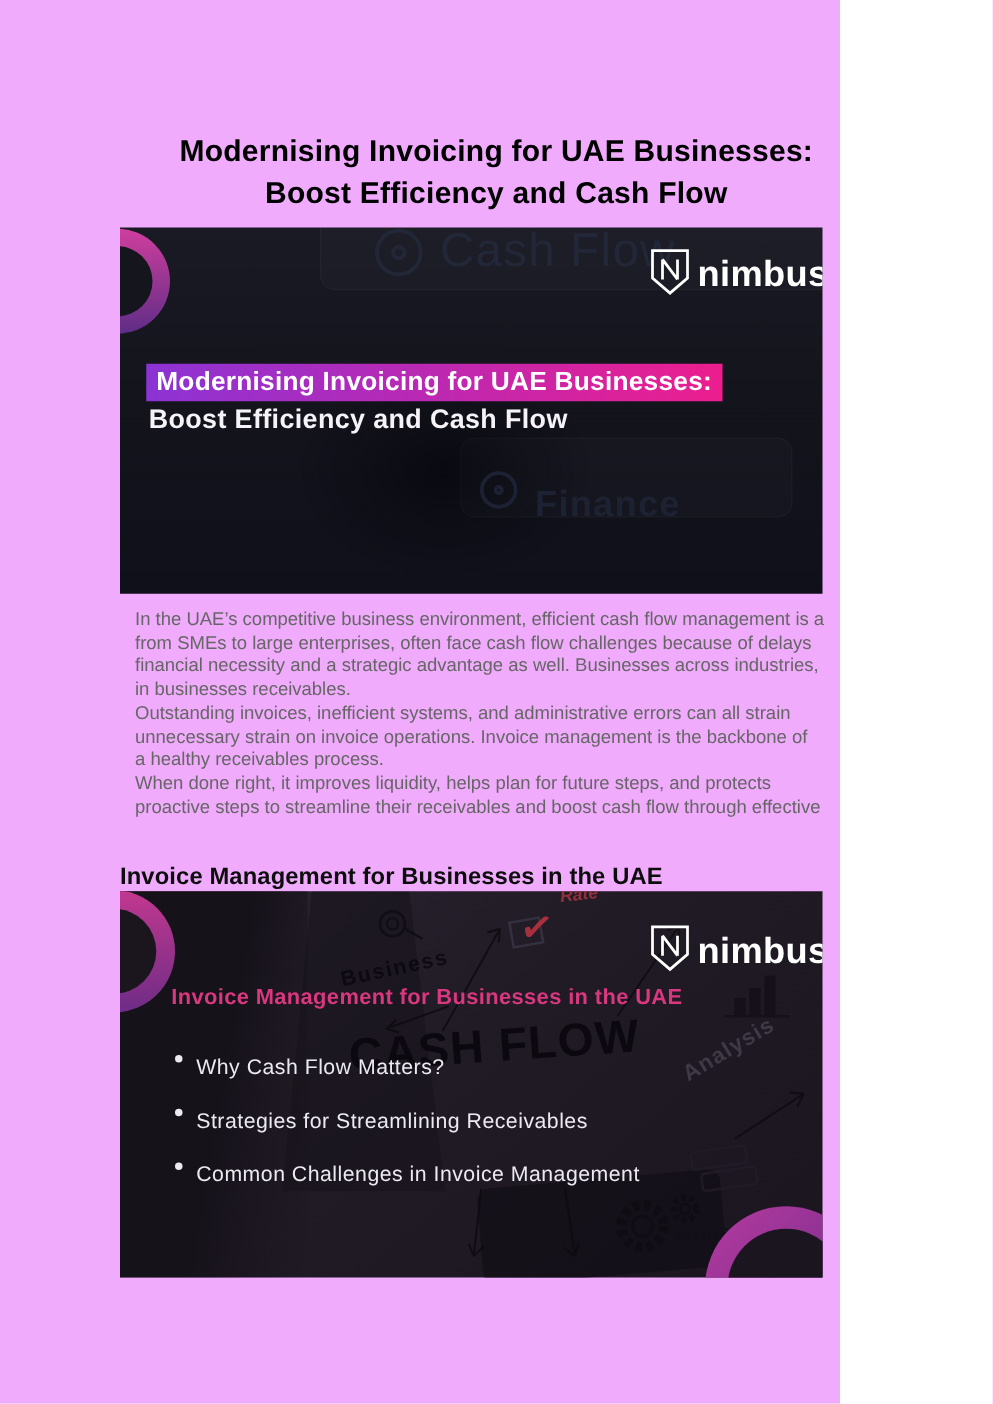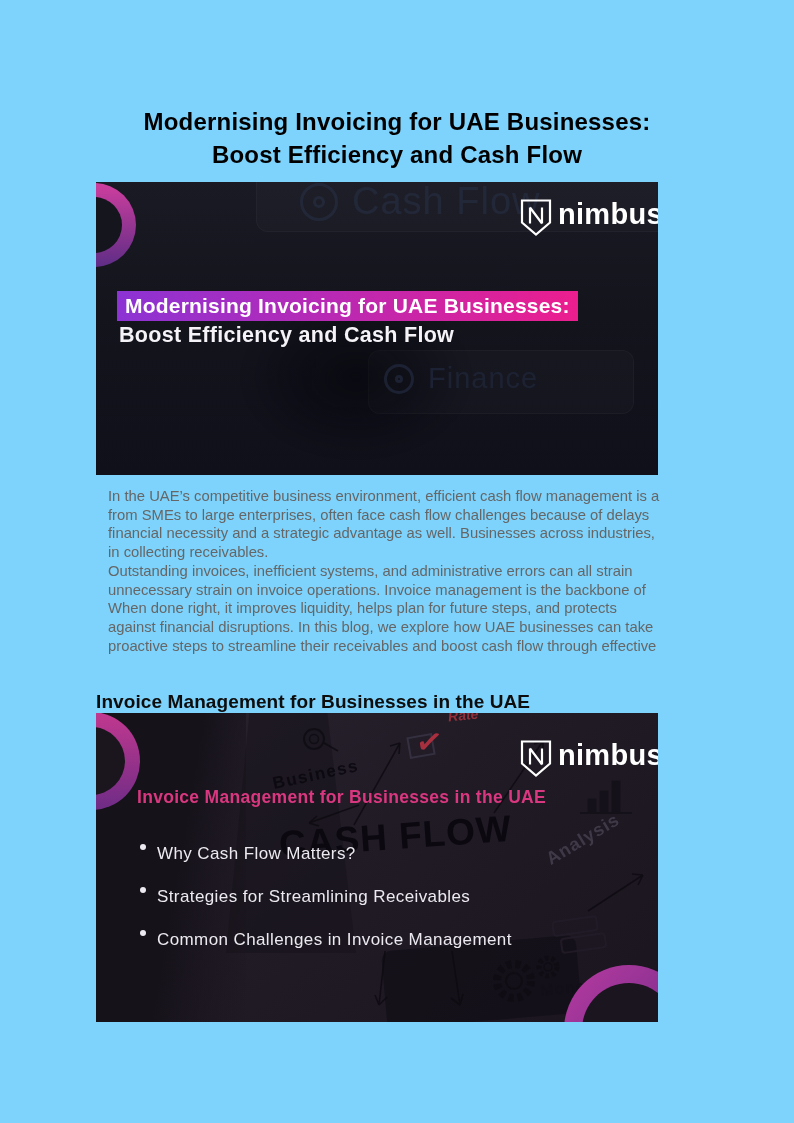--- a/index.html
+++ b/index.html
@@ -1,18 +1,18 @@
 <!DOCTYPE html>
 <html><head>
 <meta charset="utf-8">
 <style>
   * { box-sizing: border-box; }
   html, body { margin: 0; padding: 0; background: #ffffff; }
   .page {
-    position: relative; width: 794px; height: 1123px; background: #7dd3fc;
+    position: relative; width: 672px; height: 1123px; background: #f0abfc;
     font-family: "Liberation Sans", sans-serif; overflow: hidden;
   }
 
   
   .doc-title {
     position: absolute; top: 105px; left: 0; width: 794px; margin: 0;
     text-align: center; font-size: 24px; font-weight: bold; color: #000;
     line-height: 33px; letter-spacing: 0.2px;
   }
   .doc-title .line { display: block; }
@@ -43,34 +43,34 @@
 
   
   .card { position: absolute; border-radius: 12px; background: rgba(255,255,255,0.02);
     border: 1px solid rgba(255,255,255,0.03); }
   .c1 { left: 160px; top: -16px; width: 430px; height: 66px; }
   .c2 { left: 272px; top: 168px; width: 266px; height: 64px; }
   .faint-row { position: absolute; display: flex; align-items: center; gap: 14px; }
   .cashflow { left: 204px; top: -2px; color: #242a3c; opacity: 0.85; }
   .cashflow .label { font-size: 38px; font-weight: 500; letter-spacing: 1px; }
   .finance { left: 288px; top: 180px; color: #1e2436; opacity: 0.9; }
-  .finance .label { font-size: 29px; font-weight: 400; letter-spacing: 1px; }
+  .finance .label { font-size: 29px; font-weight: 700; letter-spacing: 1px; margin-top: 26px; }
   .bullseye { border: 3px solid currentColor; border-radius: 50%; position: relative; flex: 0 0 auto; }
   .b-lg { width: 38px; height: 38px; }
   .b-sm { width: 30px; height: 30px; }
   .bullseye::after { content: ""; position: absolute; border: 3px solid currentColor; border-radius: 50%; }
   .b-lg::after { inset: 10px; }
   .b-sm::after { inset: 8px; }
 
   .silhouette { position: absolute; left: 110px; top: 90px; width: 300px; height: 210px;
     background: radial-gradient(closest-side, rgba(2,2,8,0.55), rgba(2,2,8,0) 75%);
     filter: blur(4px); }
 
   
-  .logo { position: absolute; left: 424px; top: 16px; display: flex; align-items: flex-start; gap: 6px; }
+  .logo { position: absolute; left: 424px; top: 16px; display: flex; align-items: flex-end; gap: 6px; }
   .toc .logo { top: 26px; }
   .brand { color: #ffffff; font-size: 29px; font-weight: bold; letter-spacing: 0.3px; }
 
   
   .hl {
     position: absolute; left: 21px; top: 109px; height: 30px; line-height: 30px;
     padding: 0 8px; display: inline-block; white-space: nowrap;
     background: linear-gradient(90deg, #8c33d4 0%, #ec1e8e 100%);
     color: #ffffff; font-size: 21px; font-weight: bold; letter-spacing: 0.2px;
   }
@@ -154,25 +154,25 @@
       <span class="bullseye b-sm"></span>
       <span class="label">Finance</span>
     </div>
 
   </figure>
 
   <div class="body-text">
     <div class="bline">In the UAE’s competitive business environment, efficient cash flow management is a</div>
     <div class="bline">from SMEs to large enterprises, often face cash flow challenges because of delays</div>
     <div class="bline">financial necessity and a strategic advantage as well. Businesses across industries,</div>
-    <div class="bline">in collecting receivables.</div>
+    <div class="bline">in businesses receivables.</div>
     <div class="bline">Outstanding invoices, inefficient systems, and administrative errors can all strain</div>
     <div class="bline">unnecessary strain on invoice operations. Invoice management is the backbone of</div>
+    <div class="bline">a healthy receivables process.</div>
     <div class="bline">When done right, it improves liquidity, helps plan for future steps, and protects</div>
-    <div class="bline">against financial disruptions. In this blog, we explore how UAE businesses can take</div>
     <div class="bline">proactive steps to streamline their receivables and boost cash flow through effective</div>
   </div>
 
   <h2 class="section-heading">Invoice Management for Businesses in the UAE</h2>
 
   <figure class="toc">
     <div class="toc-left-dark"></div>
     <div class="toc-center-dark"></div>
     <div class="toc-laptop"></div>
 

